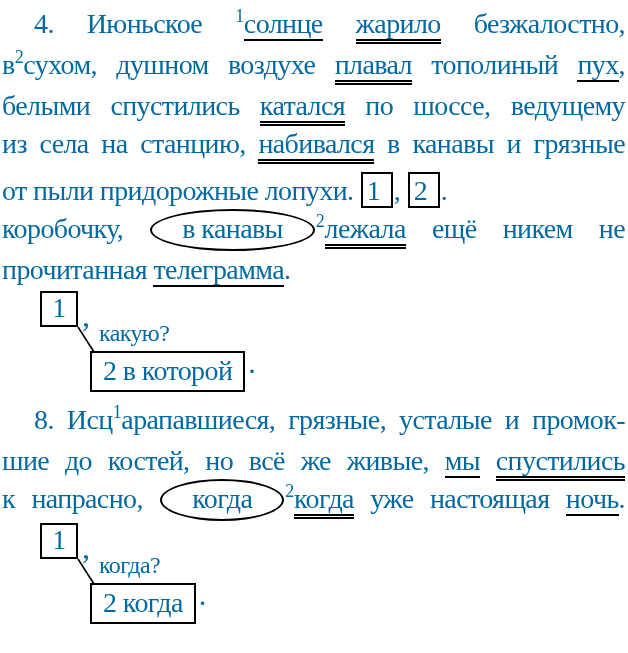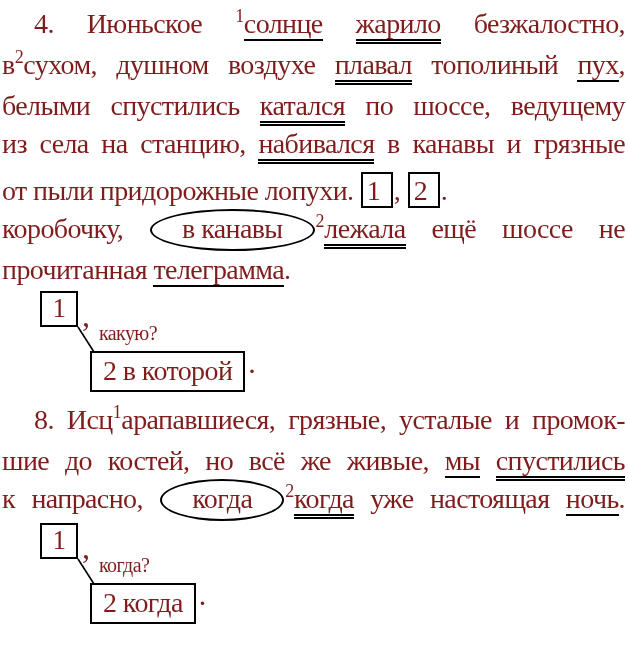--- a/index.html
+++ b/index.html
@@ -1,52 +1,52 @@
 <!DOCTYPE html>
 <html><head>
 <meta charset="utf-8">
 <style>
   html,body{margin:0;padding:0}
   body{width:628px;height:653px;background:#ffffff}
-  .page{position:relative;width:628px;height:653px;overflow:hidden;background:#ffffff;color:#7f1d1d;
+  .page{position:relative;width:628px;height:653px;overflow:hidden;background:#ffffff;color:#0369a1;
         font-family:"Liberation Serif",serif;font-size:28px;letter-spacing:-0.6px;padding:5px 3px 0 2px;box-sizing:border-box}
   .line{line-height:38px;text-align:justify;text-align-last:left;white-space:normal}
   .line.justify{text-align-last:justify}
   .line.indent{text-indent:32px}
   .line.gap{margin-top:9px}
   .plain{}
   .u1{border-bottom:2px solid #000}
   .u2{border-bottom:5px double #000}
   .sup{font-size:18px;position:relative;top:-11px;letter-spacing:-0.3px}
   .oval{display:inline-block;border:2px solid #000;border-radius:50%;padding:4px 30px 6px;margin:-9px 1px;line-height:28px;text-indent:0}
   .nbox{display:inline-block;border:2px solid #000;min-width:32px;box-sizing:border-box;text-align:center;line-height:31px;padding:1px 4px 0;margin:-3px 1px;text-indent:0}
   .diagram{position:relative;height:102px;margin:2px 0 8px}
   .dg-svg{position:absolute;left:0;top:0}
   .dg-box1{position:absolute;left:38px;top:0;width:38px;height:36px;border:2px solid #000;box-sizing:border-box;text-align:center;line-height:31px;font-size:27px}
   .dg-comma{position:absolute;left:80px;top:6px;font-size:32px;line-height:36px}
-  .dg-q{position:absolute;left:97px;top:30px;font-size:20px;line-height:24px}
+  .dg-q{position:absolute;left:97px;top:30px;font-size:24px;line-height:24px}
   .dg-b2row{position:absolute;left:88px;top:60px;display:flex;align-items:flex-start}
   .dg-box2{border:2px solid #000;padding:1px 11px 2px;font-size:28px;line-height:34px}
   .dg-period{font-size:30px;line-height:24px;margin-left:3px}
 </style>
 </head>
 <body>
 
 <div class="page">
 
   <div>
       <div class="line justify indent"><span class="plain">4. Июньское </span><span class="sup">1</span><span class="u1">солнце</span><span class="plain"> </span><span class="u2">жарило</span><span class="plain"> безжалостно,</span></div>
       <div class="line justify"><span class="plain">в</span><span class="sup">2</span><span class="plain">сухом, душном воздухе </span><span class="u2">плавал</span><span class="plain"> тополиный </span><span class="u1">пух</span><span class="plain">,</span></div>
       <div class="line justify"><span class="plain">белыми спустились </span><span class="u2">катался</span><span class="plain"> по шоссе, ведущему</span></div>
       <div class="line justify"><span class="plain">из села на станцию, </span><span class="u2">набивался</span><span class="plain"> в канавы и грязные</span></div>
       <div class="line gap"><span class="plain">от пыли придорожные лопухи. </span><span class="nbox">1</span><span class="plain">, </span><span class="nbox">2</span><span class="plain">.</span></div>
     </div>
 
   <div>
-      <div class="line justify"><span class="plain">коробочку, </span><span class="oval">в канавы</span><span class="sup">2</span><span class="u2">лежала</span><span class="plain"> ещё шоссе не</span></div>
+      <div class="line justify"><span class="plain">коробочку, </span><span class="oval">в канавы</span><span class="sup">2</span><span class="u2">лежала</span><span class="plain"> ещё никем не</span></div>
       <div class="line"><span class="plain">прочитанная </span><span class="u1">телеграмма</span><span class="plain">.</span></div>
     </div>
 
   <div class="diagram">
     <svg class="dg-svg" width="130" height="102" viewBox="0 0 130 102">
       <line x1="76" y1="36" x2="92" y2="61" stroke="#000" stroke-width="1.6"></line>
     </svg>
     <div class="dg-box1">1</div>
     <div class="dg-comma">,</div>
     <div class="dg-q">какую?</div>

